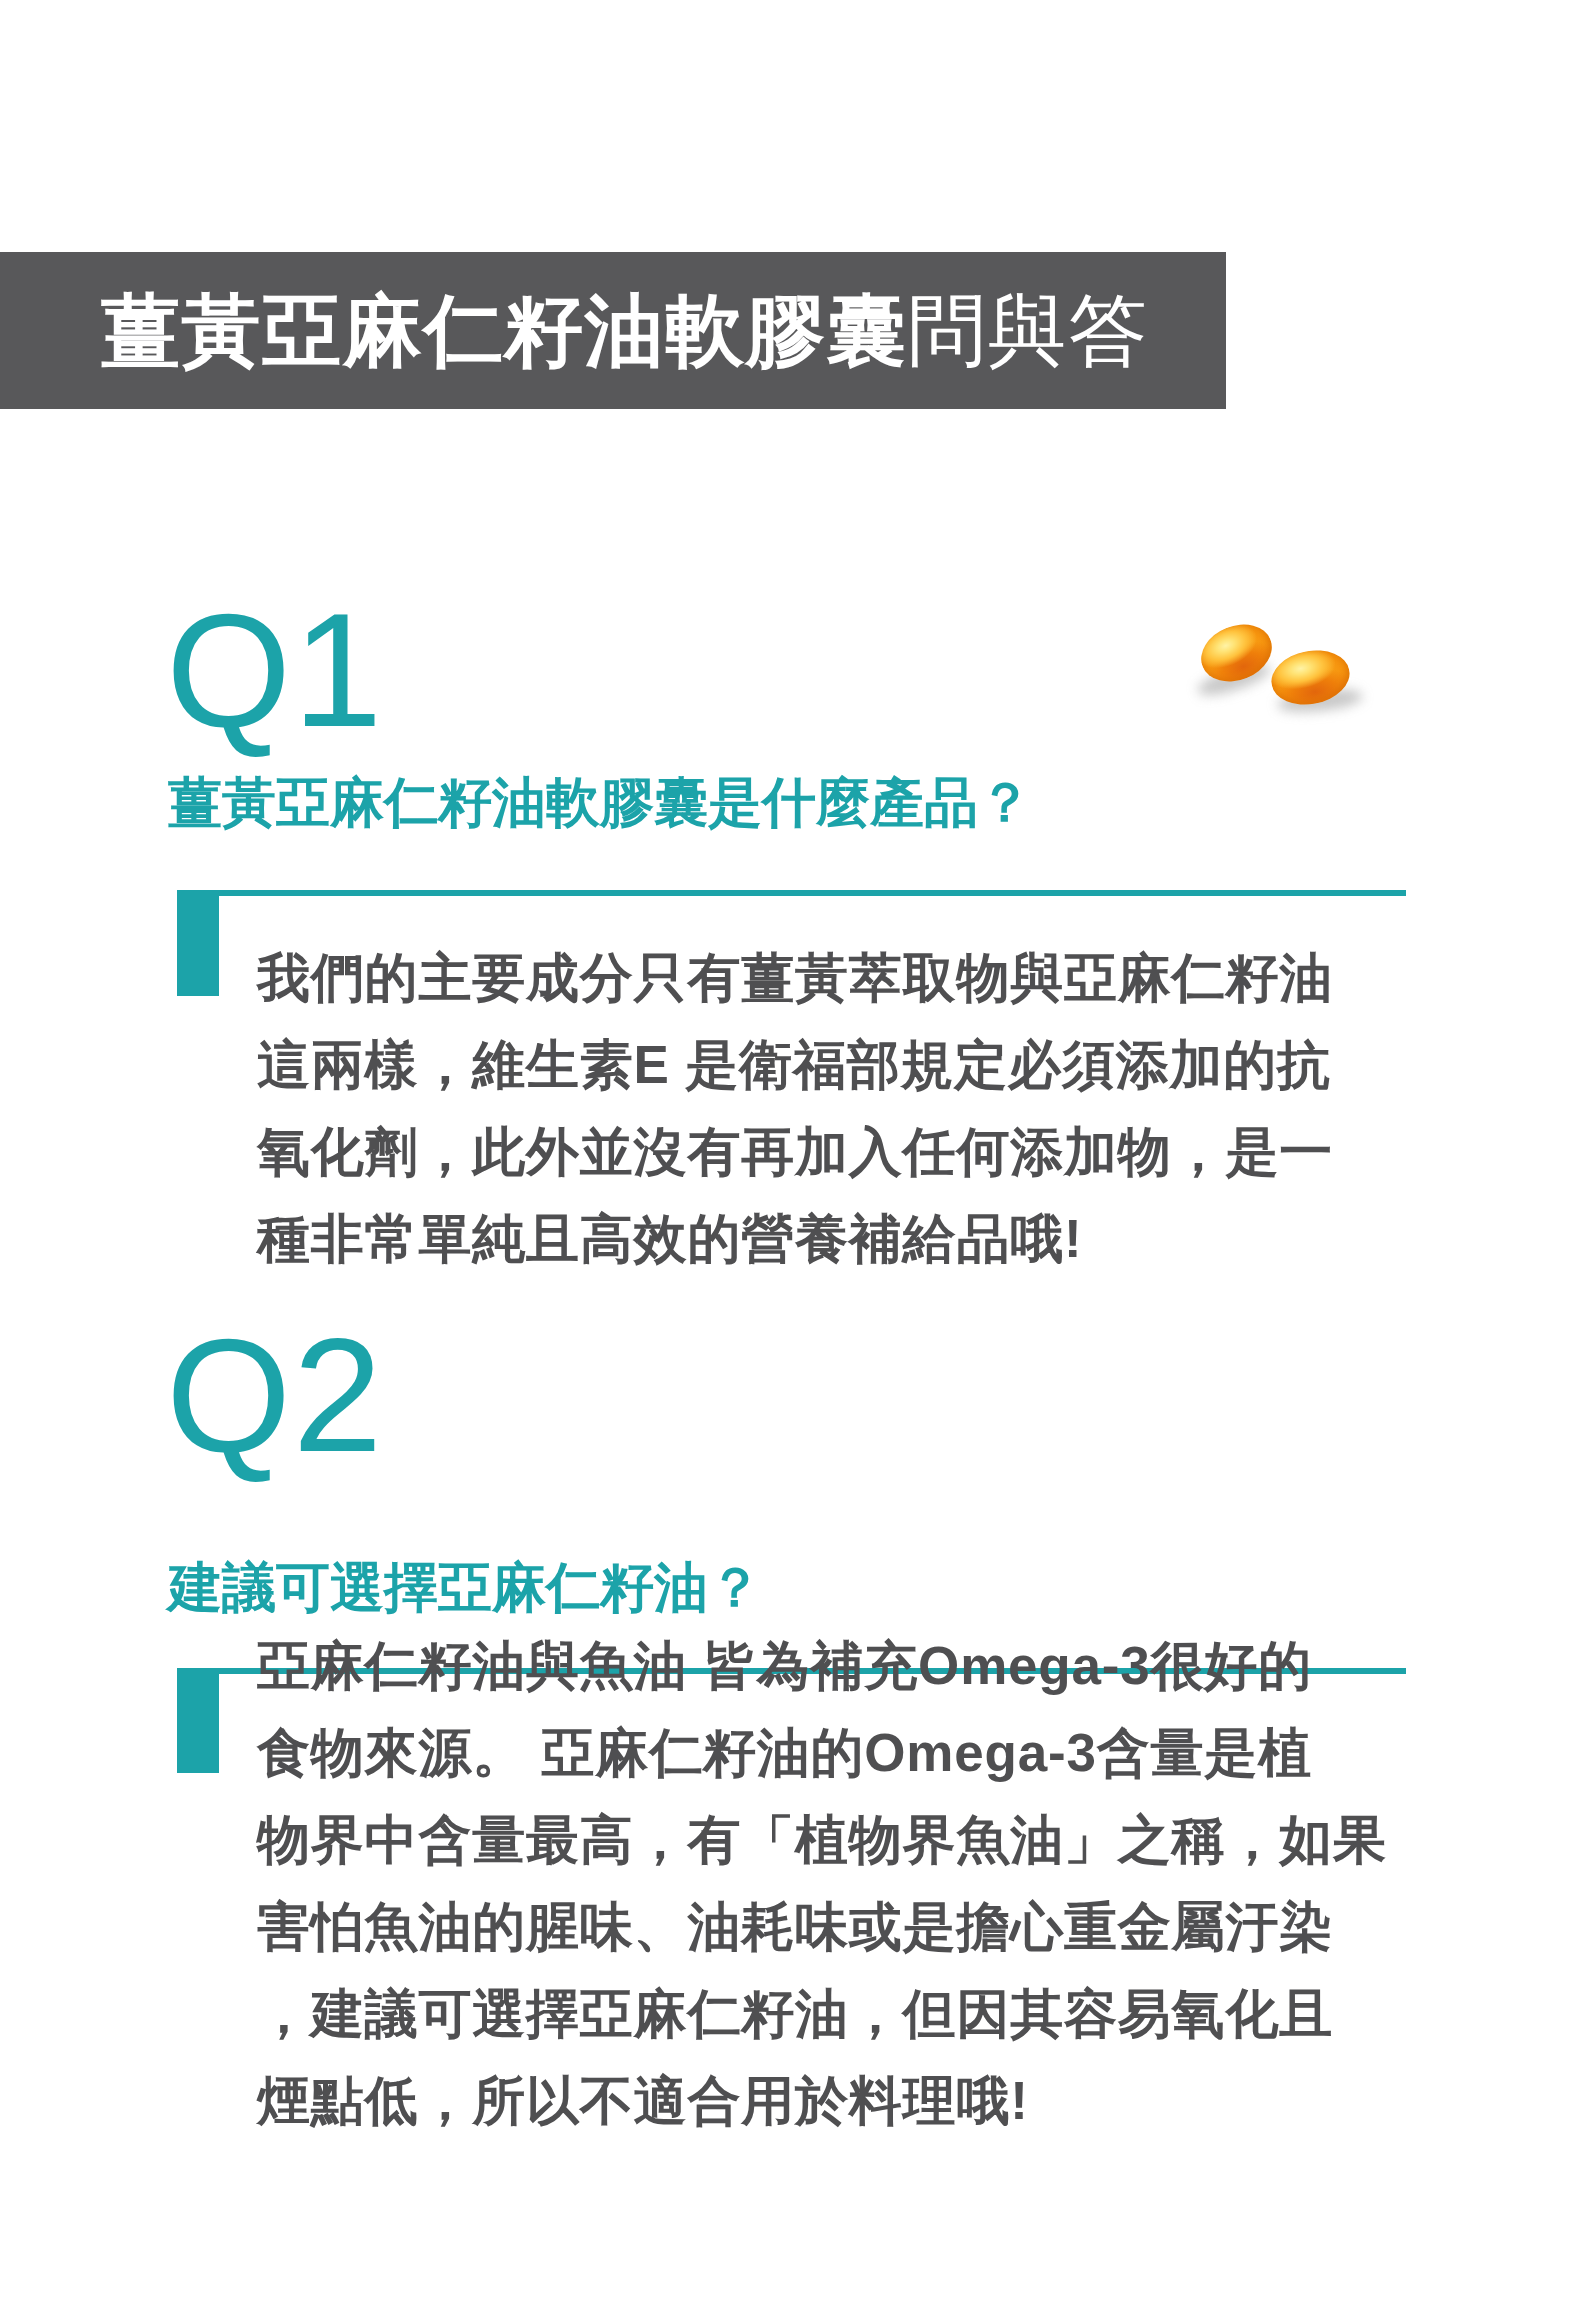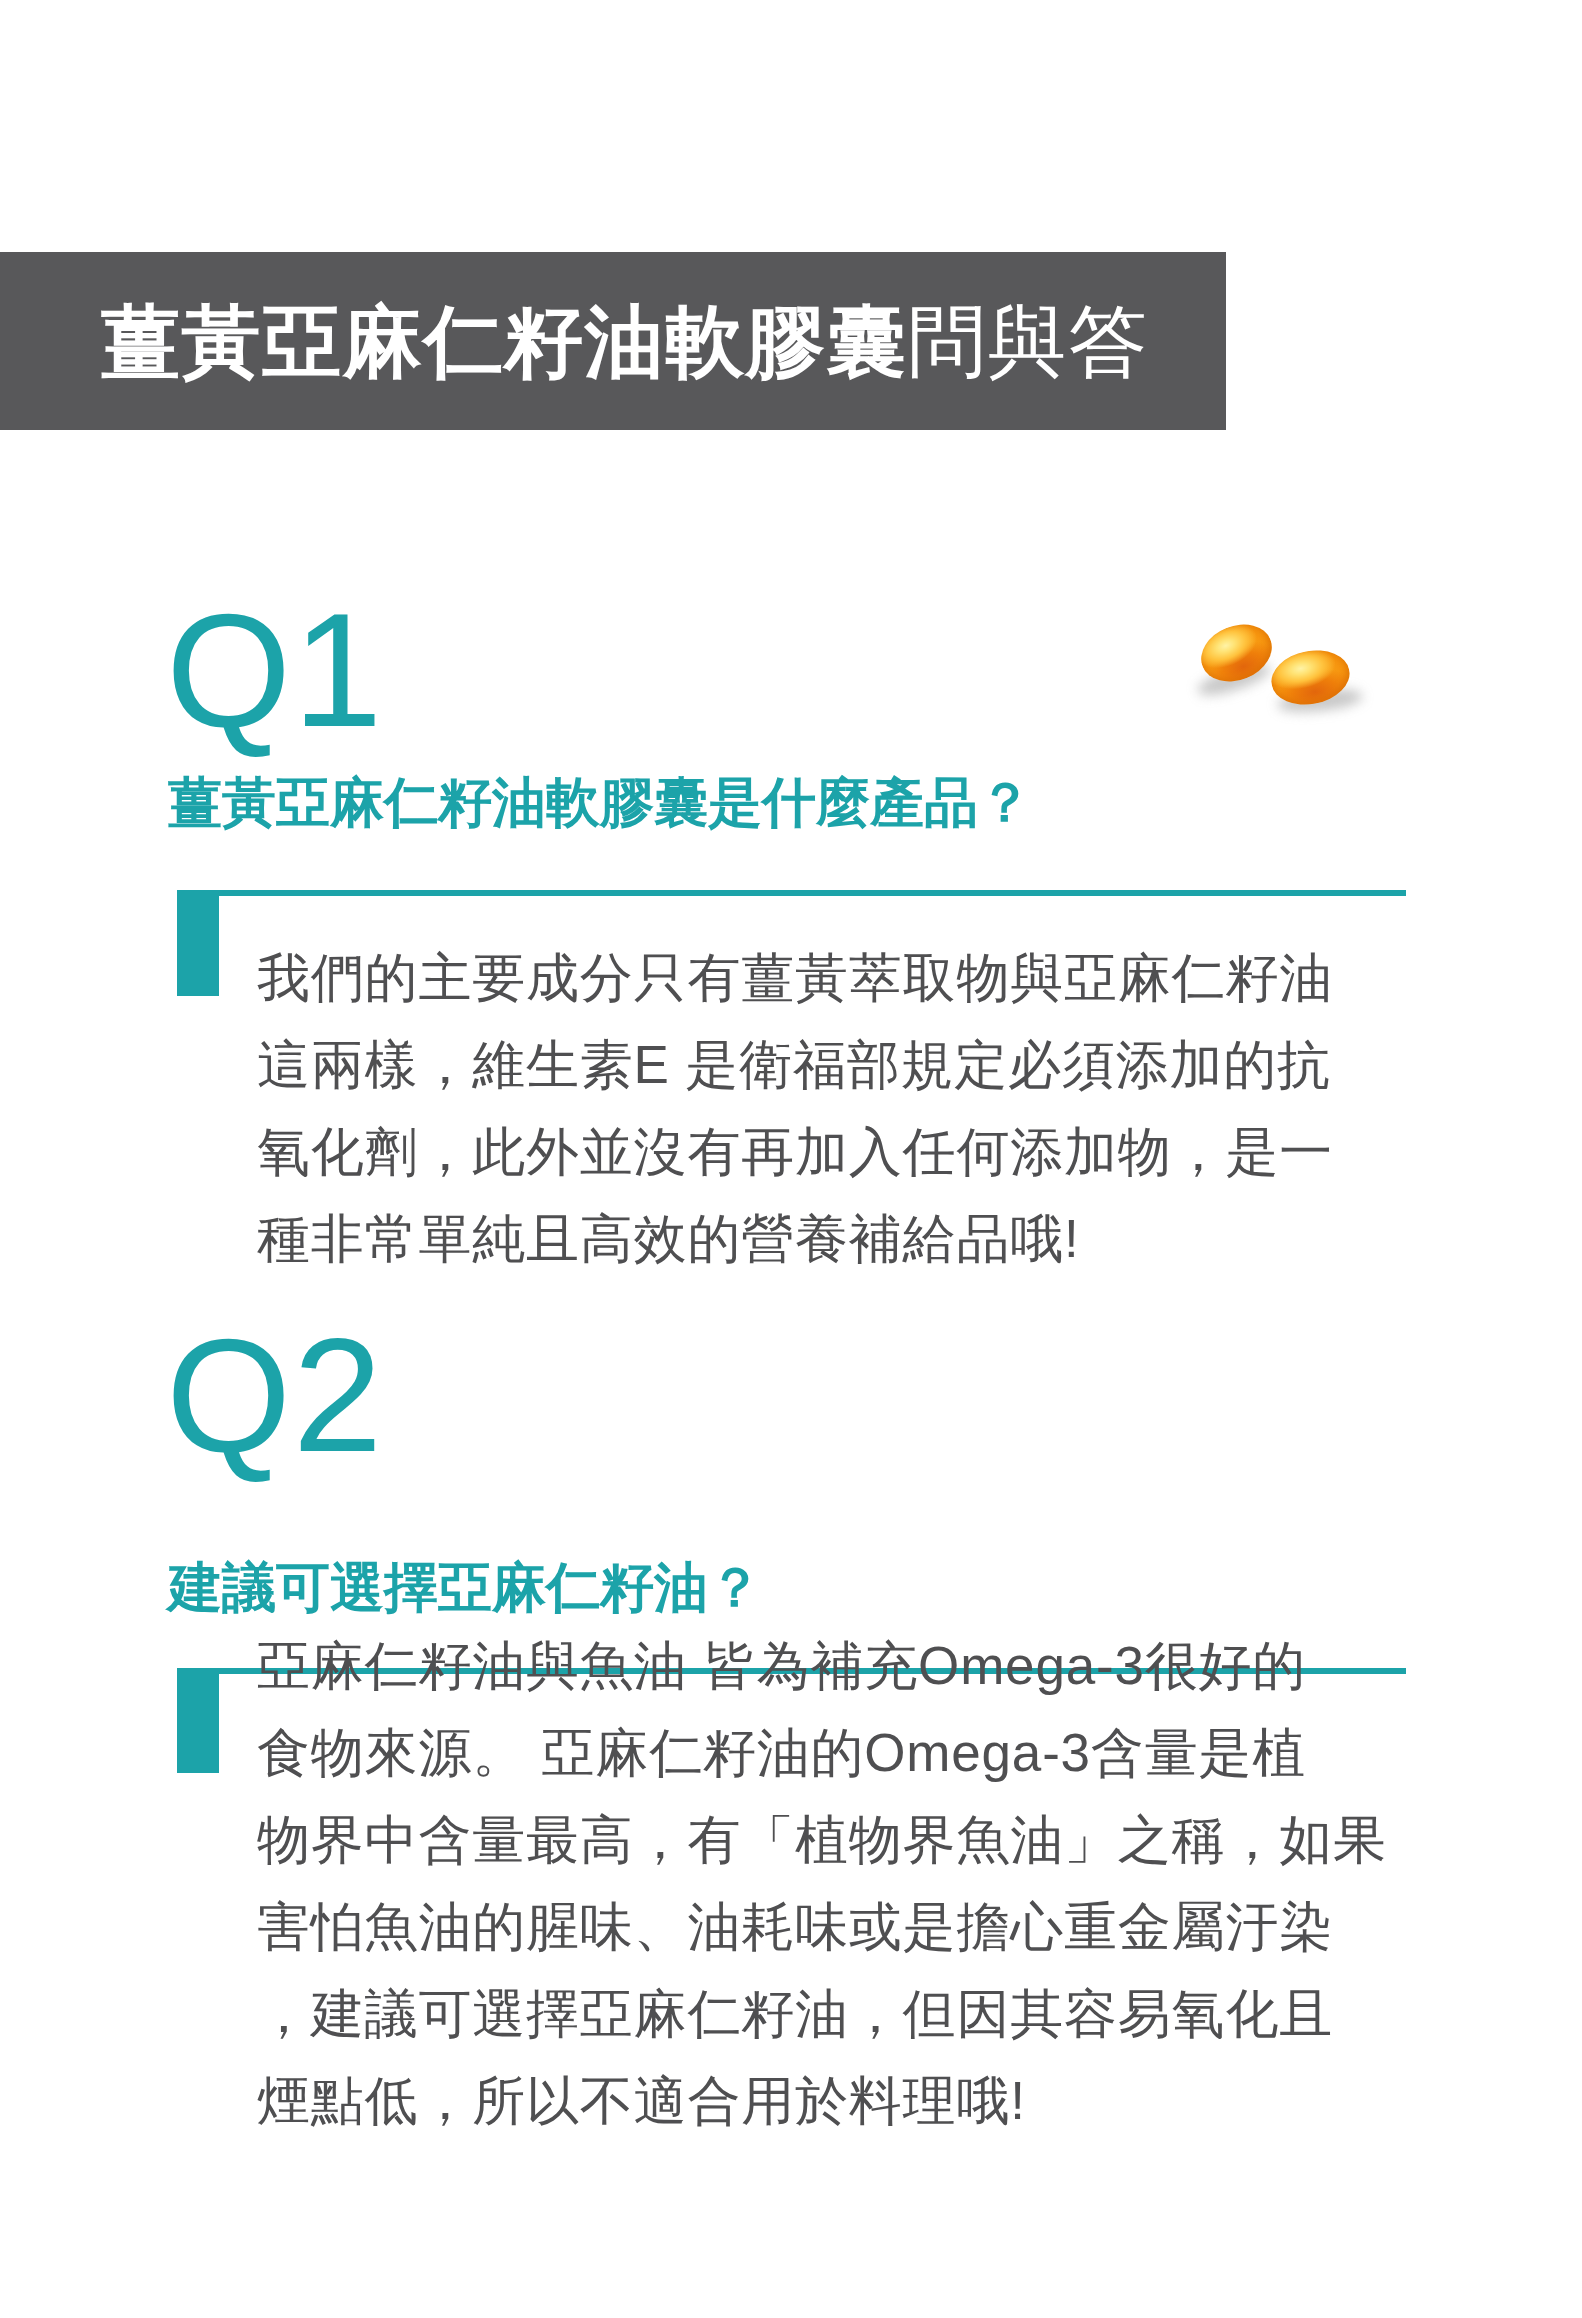--- a/index.html
+++ b/index.html
@@ -14,21 +14,21 @@
     position:relative;
     width:1582px;height:2319px;
     background:var(--page-bg,#fff);
     margin:0 auto;
     overflow:hidden;
     font-family:"Liberation Sans","DejaVu Sans",sans-serif;
   }
   
   .banner{
     position:absolute;left:0;top:252px;
-    width:1226px;height:178px;
+    width:1226px;height:157px;
     background:var(--banner-gray,#58585A);
     display:flex;align-items:center;
   }
   .banner-text{
     margin-left:101px;
     font-size:79px;line-height:1;
     color:#fff;letter-spacing:1.6px;
     white-space:nowrap;
   }
   .banner-text .strong{font-weight:700;}
@@ -61,21 +61,21 @@
   .corner-square{
     position:absolute;left:177px;width:42px;height:100px;
     background:var(--accent-teal,#1CA3A9);
   }
   .corner-square.q1{top:896px;}
   .corner-square.q2{top:1673px;}
   
   .answer{
     position:absolute;left:257px;margin:0;
     width:1219px;
-    font-size:53px;line-height:87px;font-weight:400;
+    font-size:53px;line-height:87px;font-weight:700;
     color:var(--body-text,#4F4F51);
     white-space:pre-line;
     letter-spacing:0.8px;
   }
   .answer.q1{top:934px;}
   .answer.q2{top:1622px;}
   
   .capsule{
     position:absolute;border-radius:50%;
     background:

